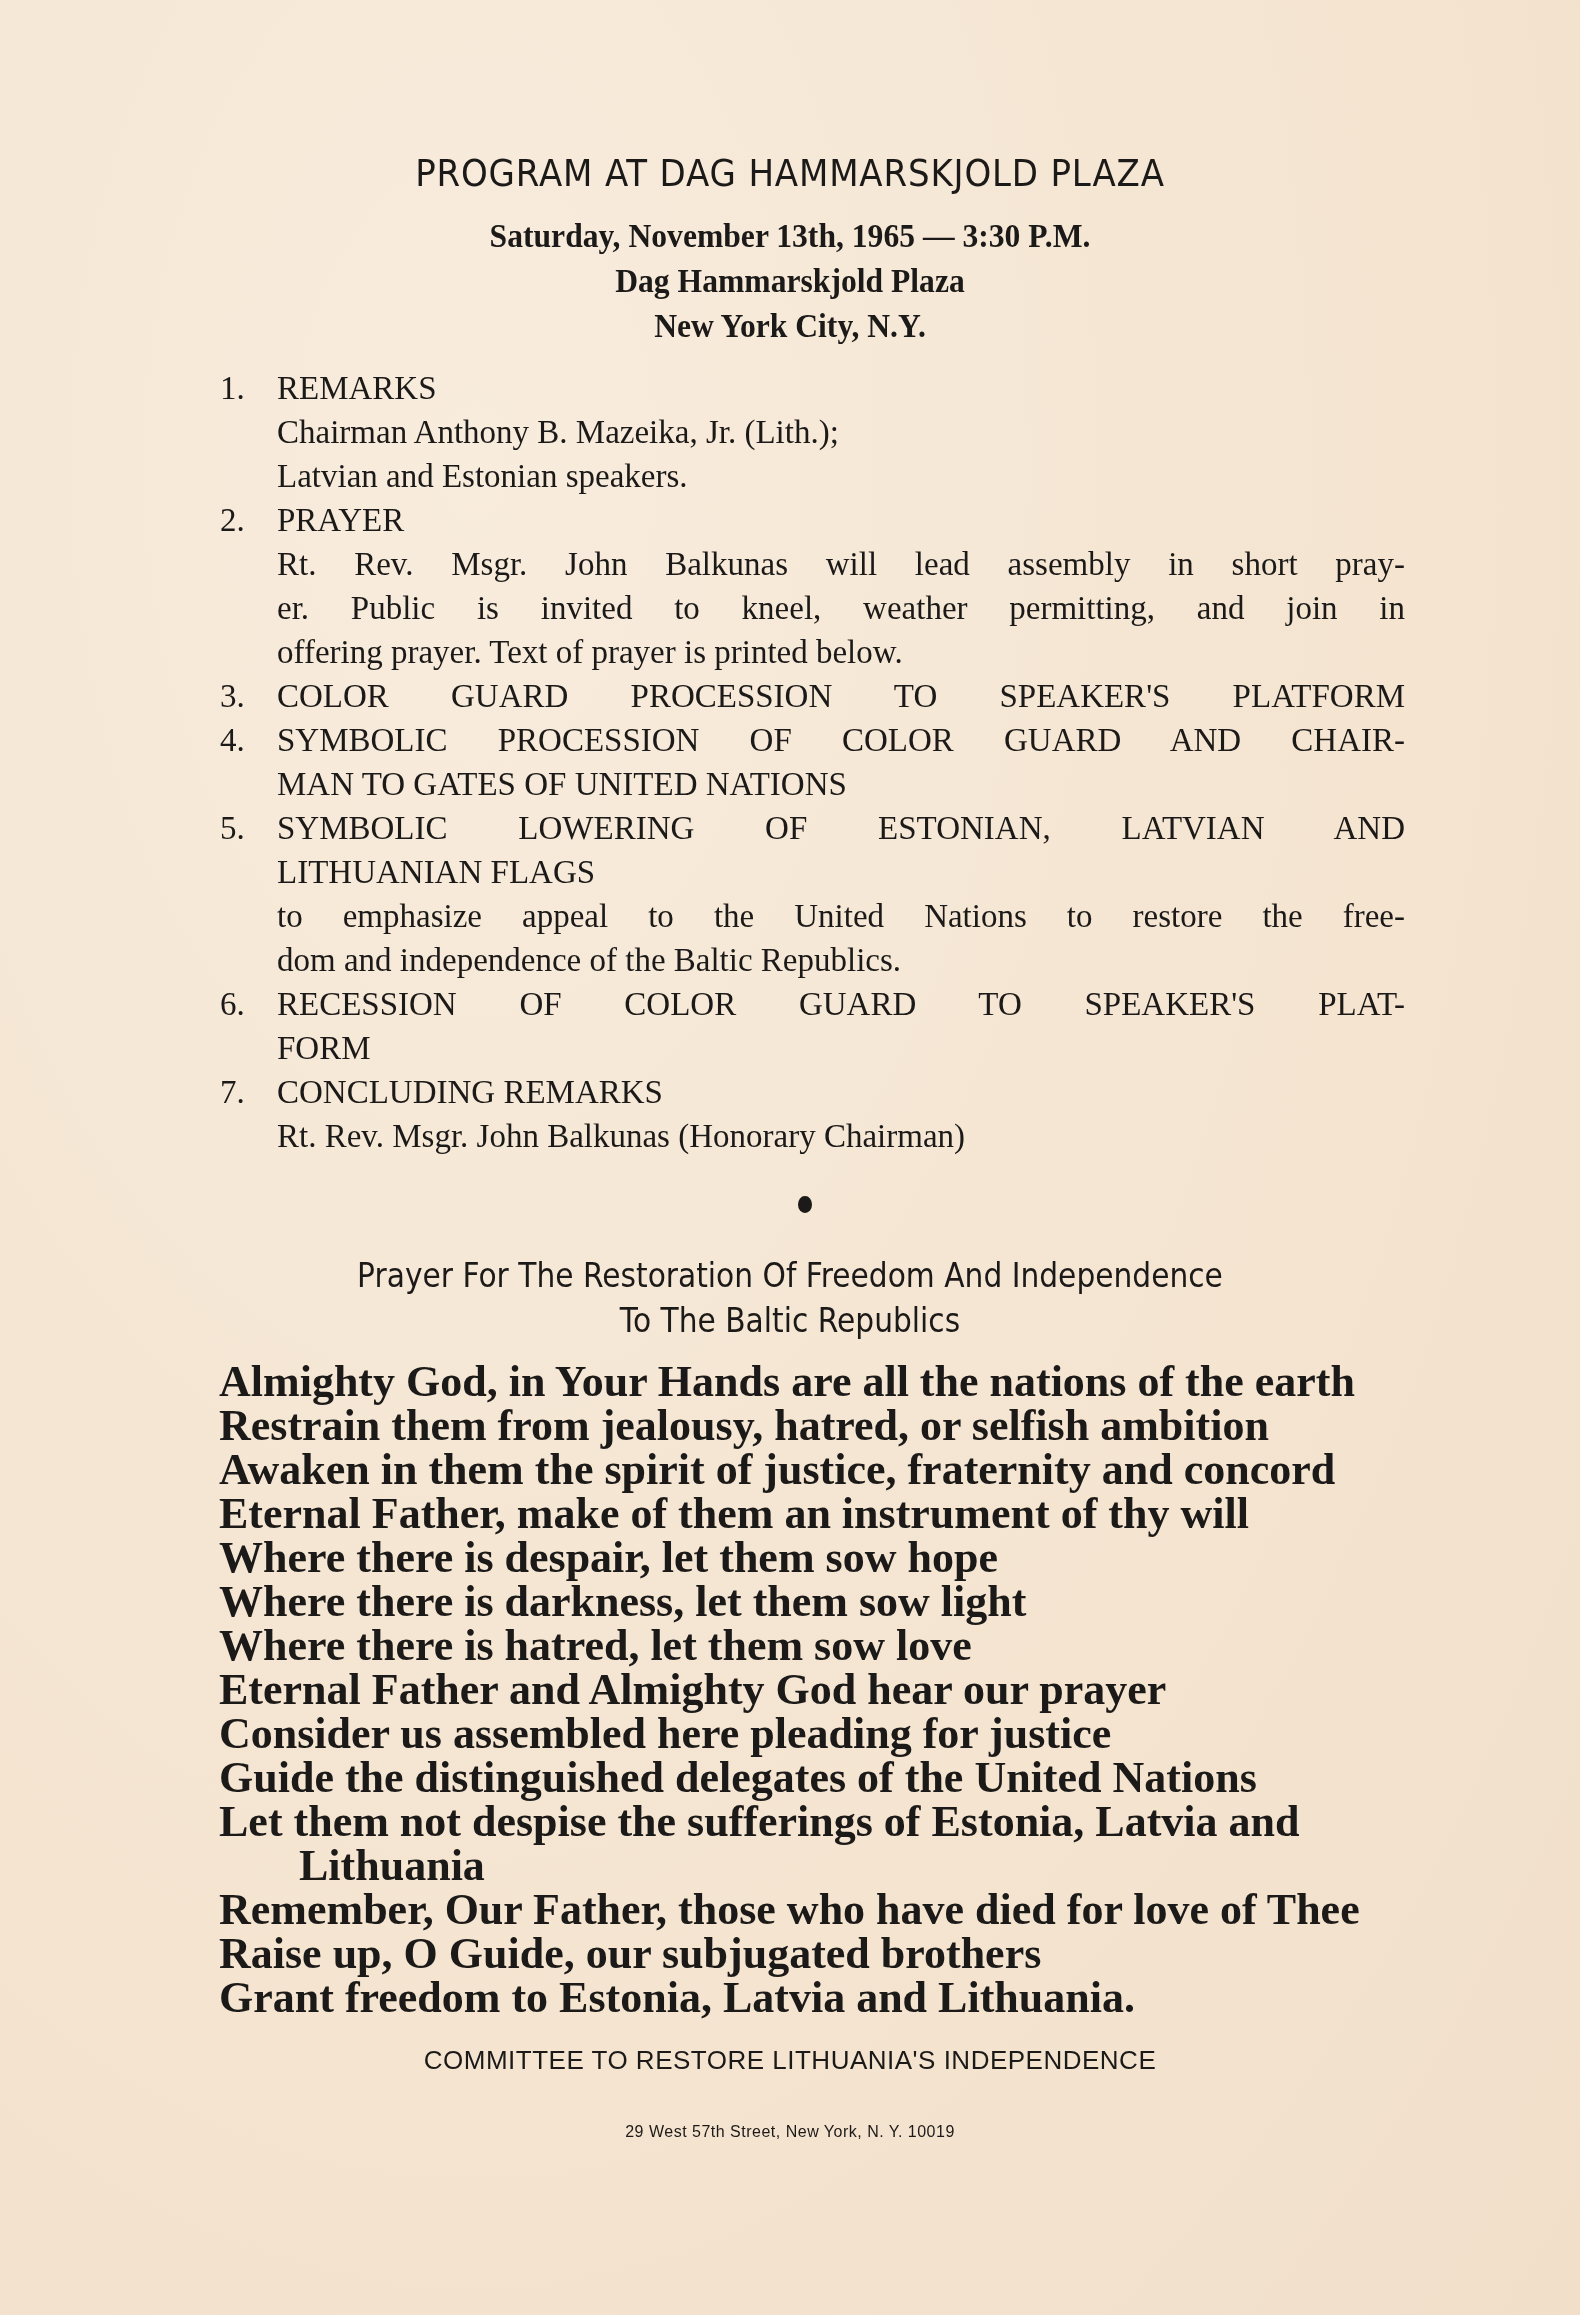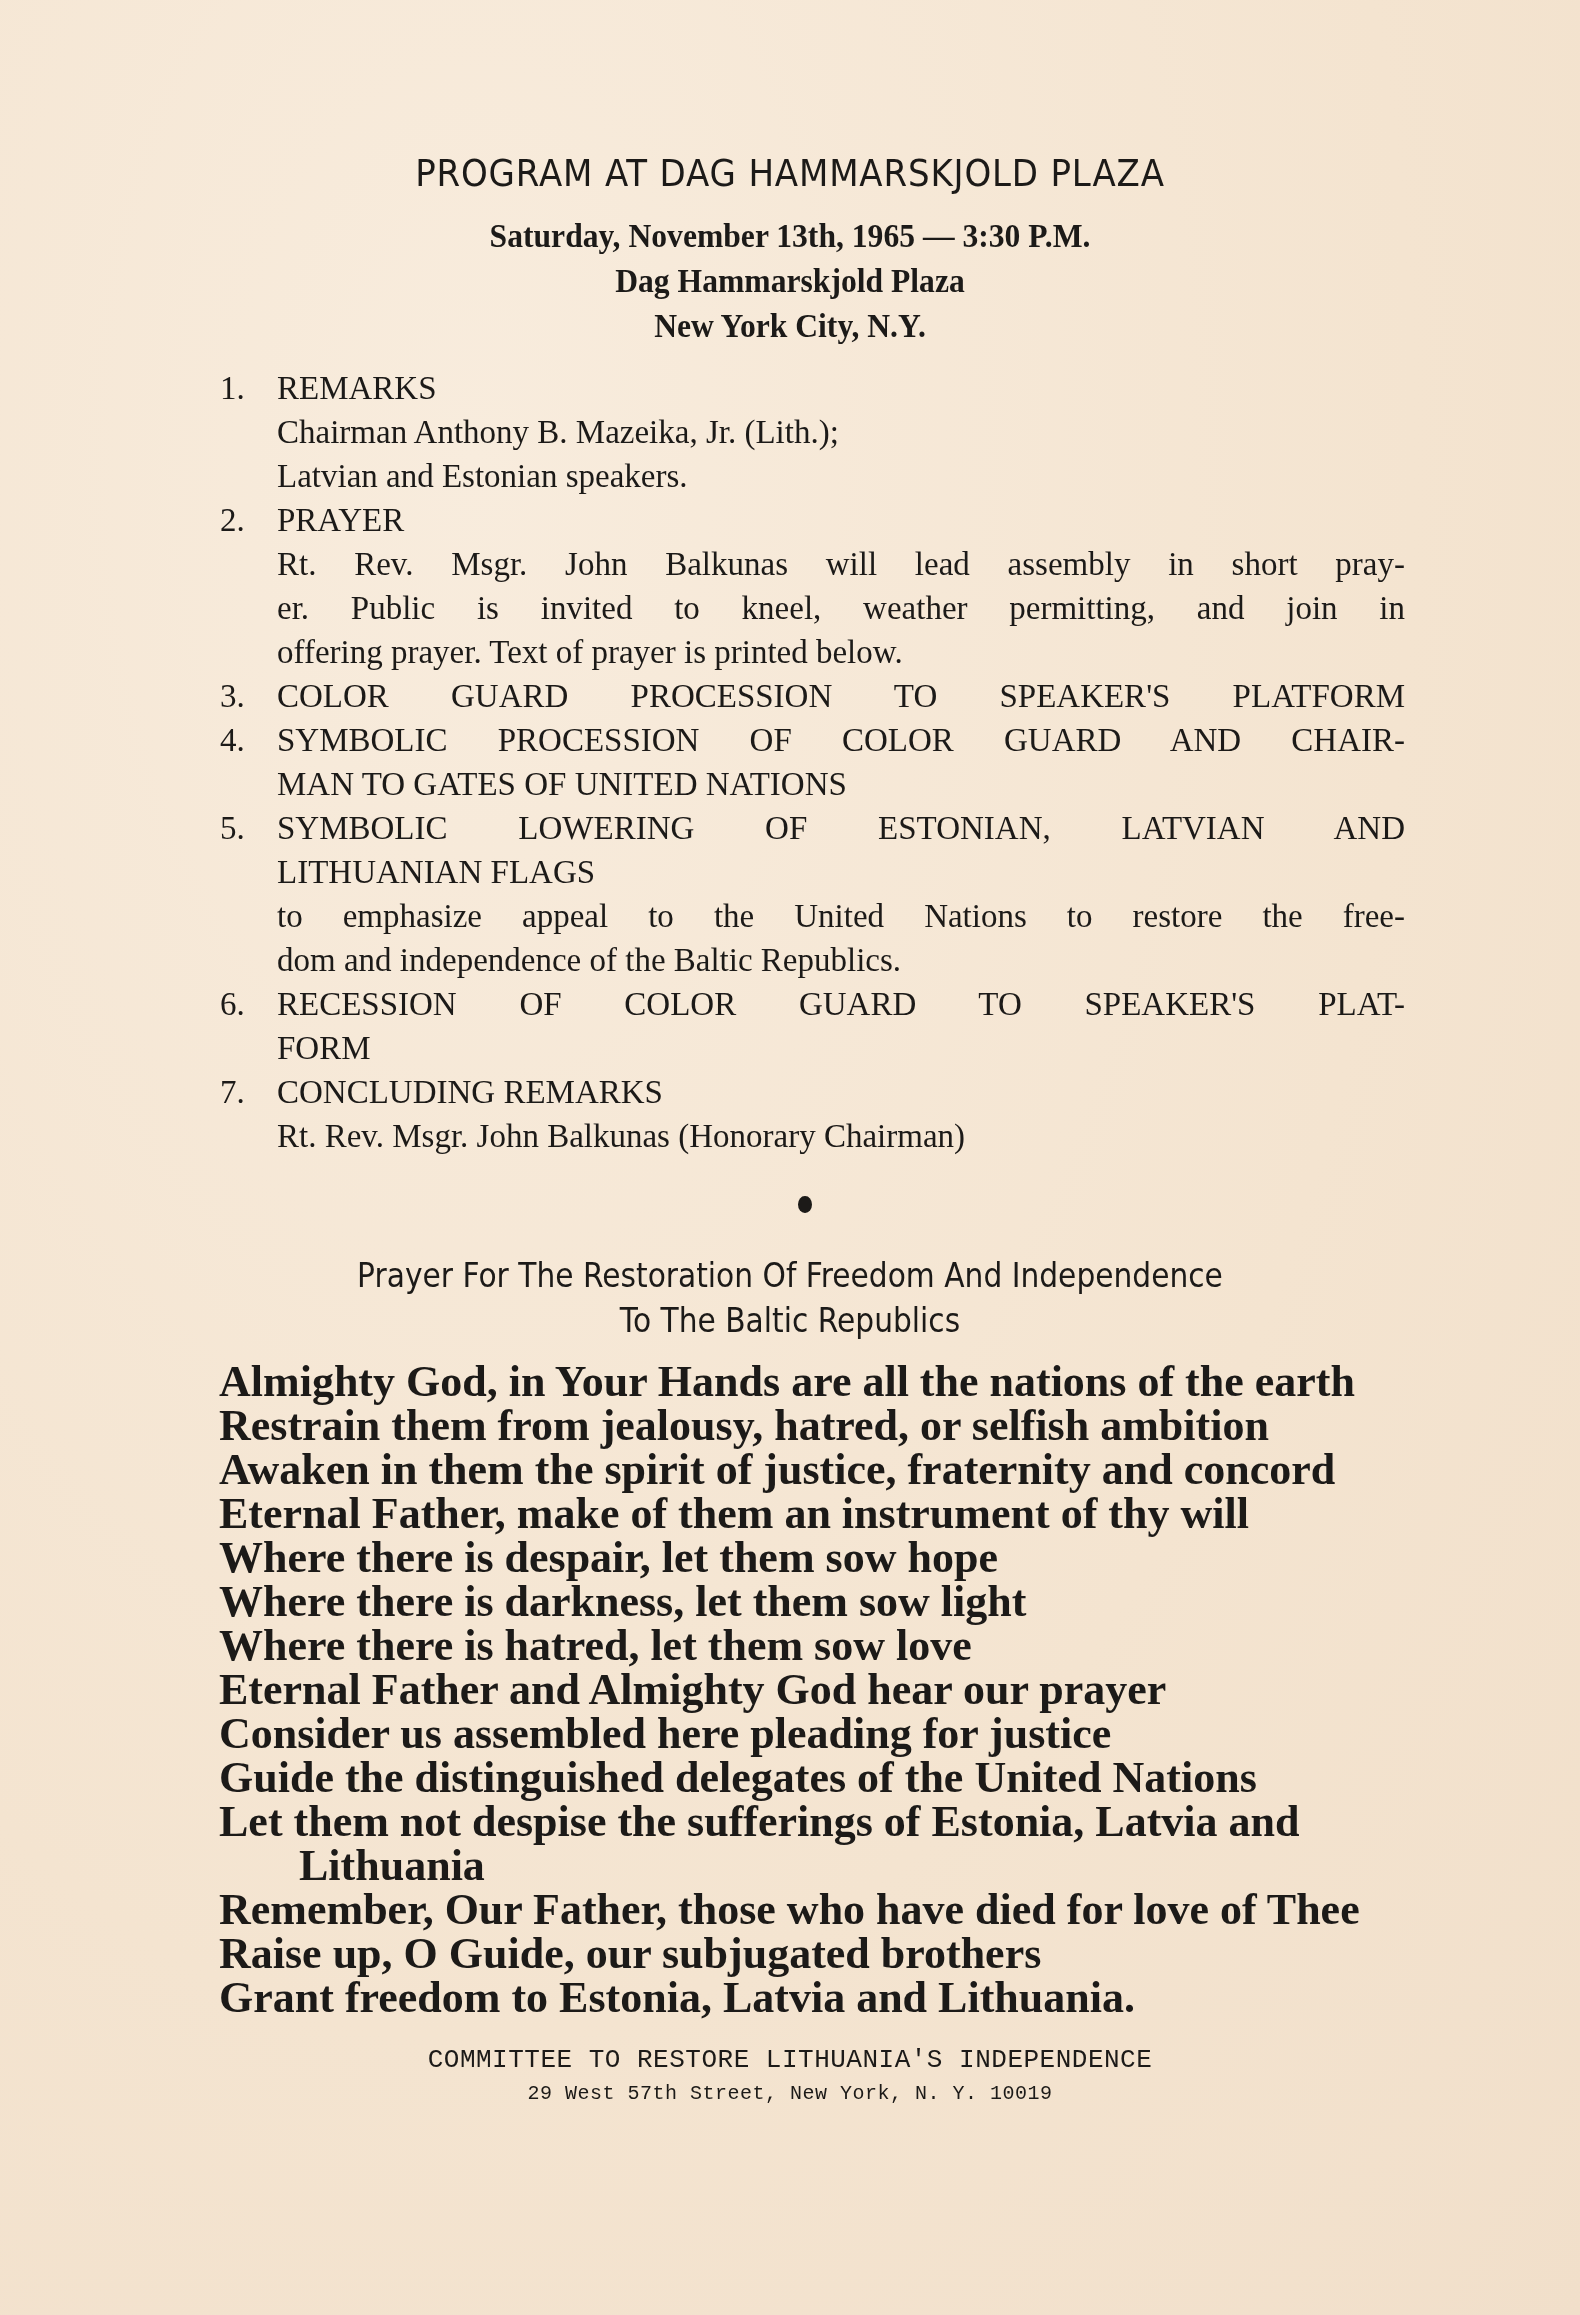--- a/index.html
+++ b/index.html
@@ -34,22 +34,22 @@
     }
     .ptitle {
       position: absolute; top: 1253px; left: 0; width: 1580px; text-align: center;
       font-family: "DejaVu Sans", sans-serif; font-size: 33px; line-height: 45px;
       transform: scaleX(0.9);
     }
     .prayer { position: absolute; top: 1360px; left: 219px; width: 1176px;
       font-family: "Liberation Serif", serif; font-weight: bold; font-size: 44px; line-height: 44px; }
     .prayer .indent { padding-left: 80px; }
     .footer { position: absolute; top: 2044px; left: 0; width: 1580px; text-align: center;
-      font-family: Liberation Mono, monospace; font-size: 26px; line-height: 33px; letter-spacing: 0.5px; }
-    .footer .small { font-size: 20px; }
+      font-family: Liberation Sans, sans-serif; font-size: 26px; line-height: 33px; letter-spacing: 0.5px; }
+    .footer .small { font-size: 16px; margin-top: 38px; }
   </style>
 </head>
 <body>
 
 <div class="page">
 
   <div class="title">PROGRAM AT DAG HAMMARSKJOLD PLAZA</div>
   <div class="sub" style="top:217px;">Saturday, November 13th, 1965 — 3:30 P.M.</div>
   <div class="sub" style="top:262px;">Dag Hammarskjold Plaza</div>
   <div class="sub" style="top:307px;">New York City, N.Y.</div>

